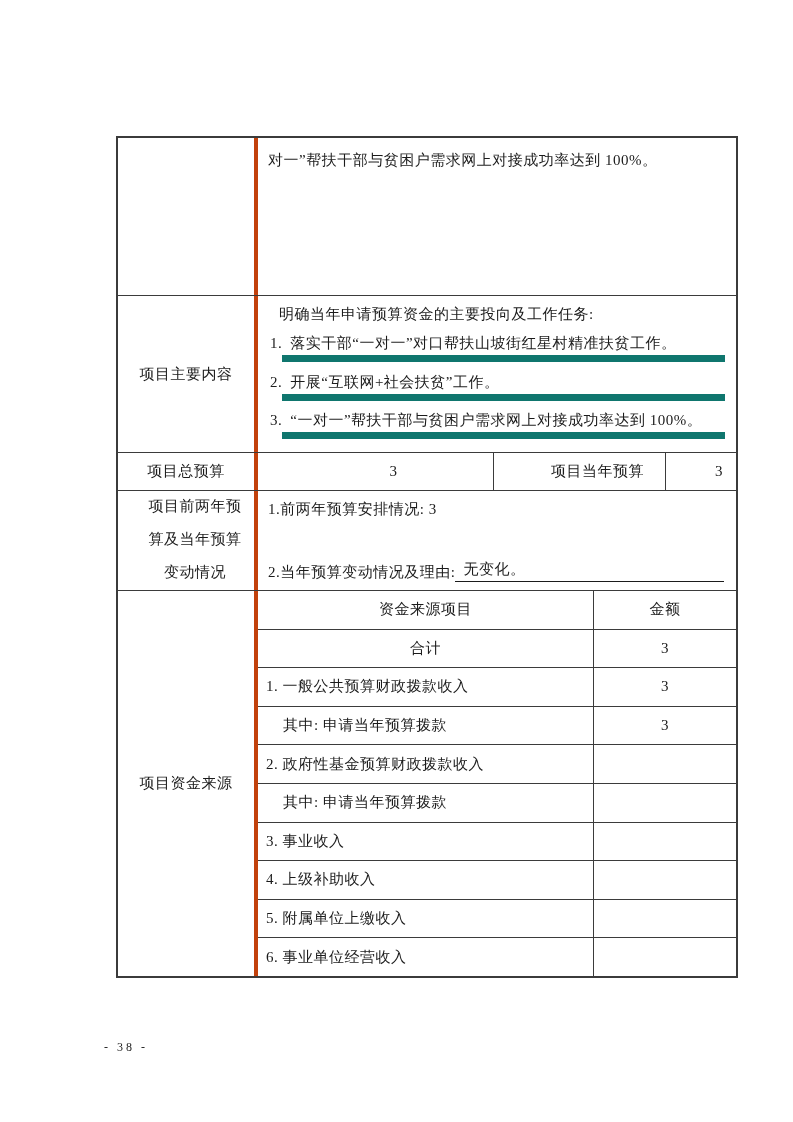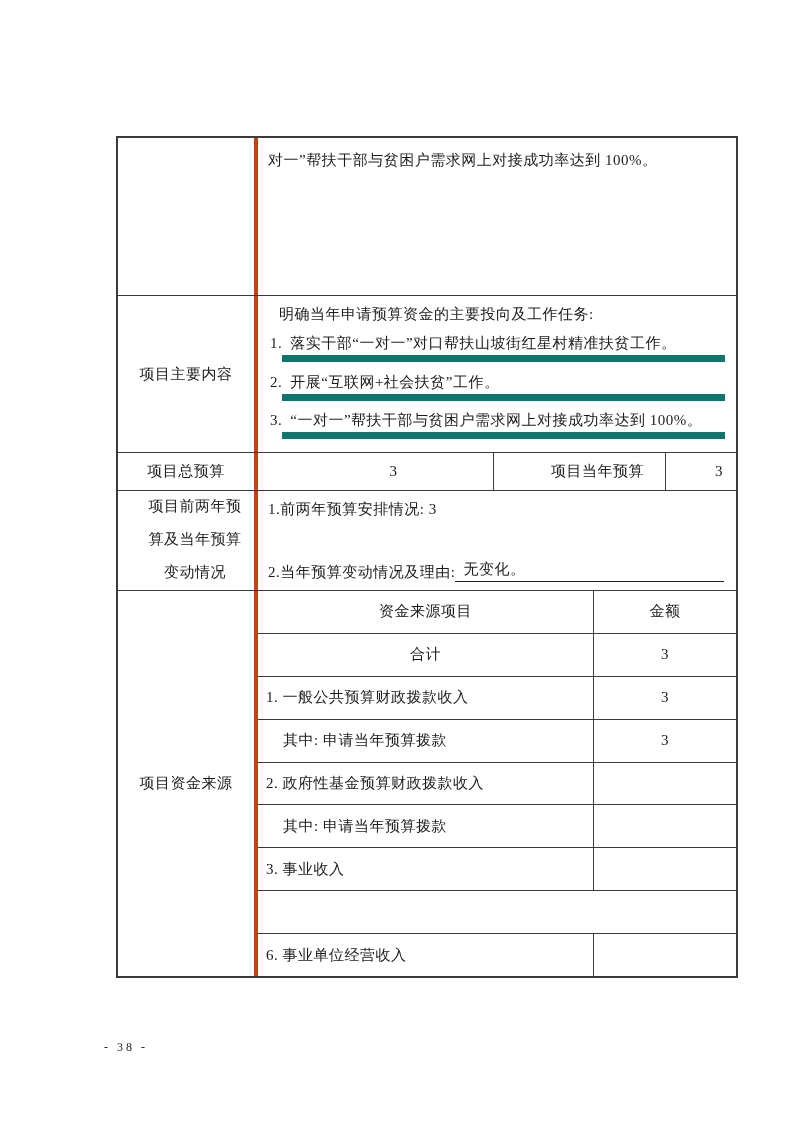--- a/index.html
+++ b/index.html
@@ -172,20 +172,25 @@
         </div>
         <div class="frow">
           <div class="fitem indent">其中: 申请当年预算拨款</div>
           <div class="famount"></div>
         </div>
         <div class="frow">
           <div class="fitem">3. 事业收入</div>
           <div class="famount"></div>
         </div>
         <div class="frow">
+          <div class="fitem">4. 上级补助收入</div>
+          <div class="famount"></div>
+        </div>
+        <div class="frow">
+          <div class="fitem">5. 附属单位上缴收入</div>
           <div class="famount"></div>
         </div>
         <div class="frow">
           <div class="fitem">6. 事业单位经营收入</div>
           <div class="famount"></div>
         </div>
       </div>
     </div>
 
   </div>

